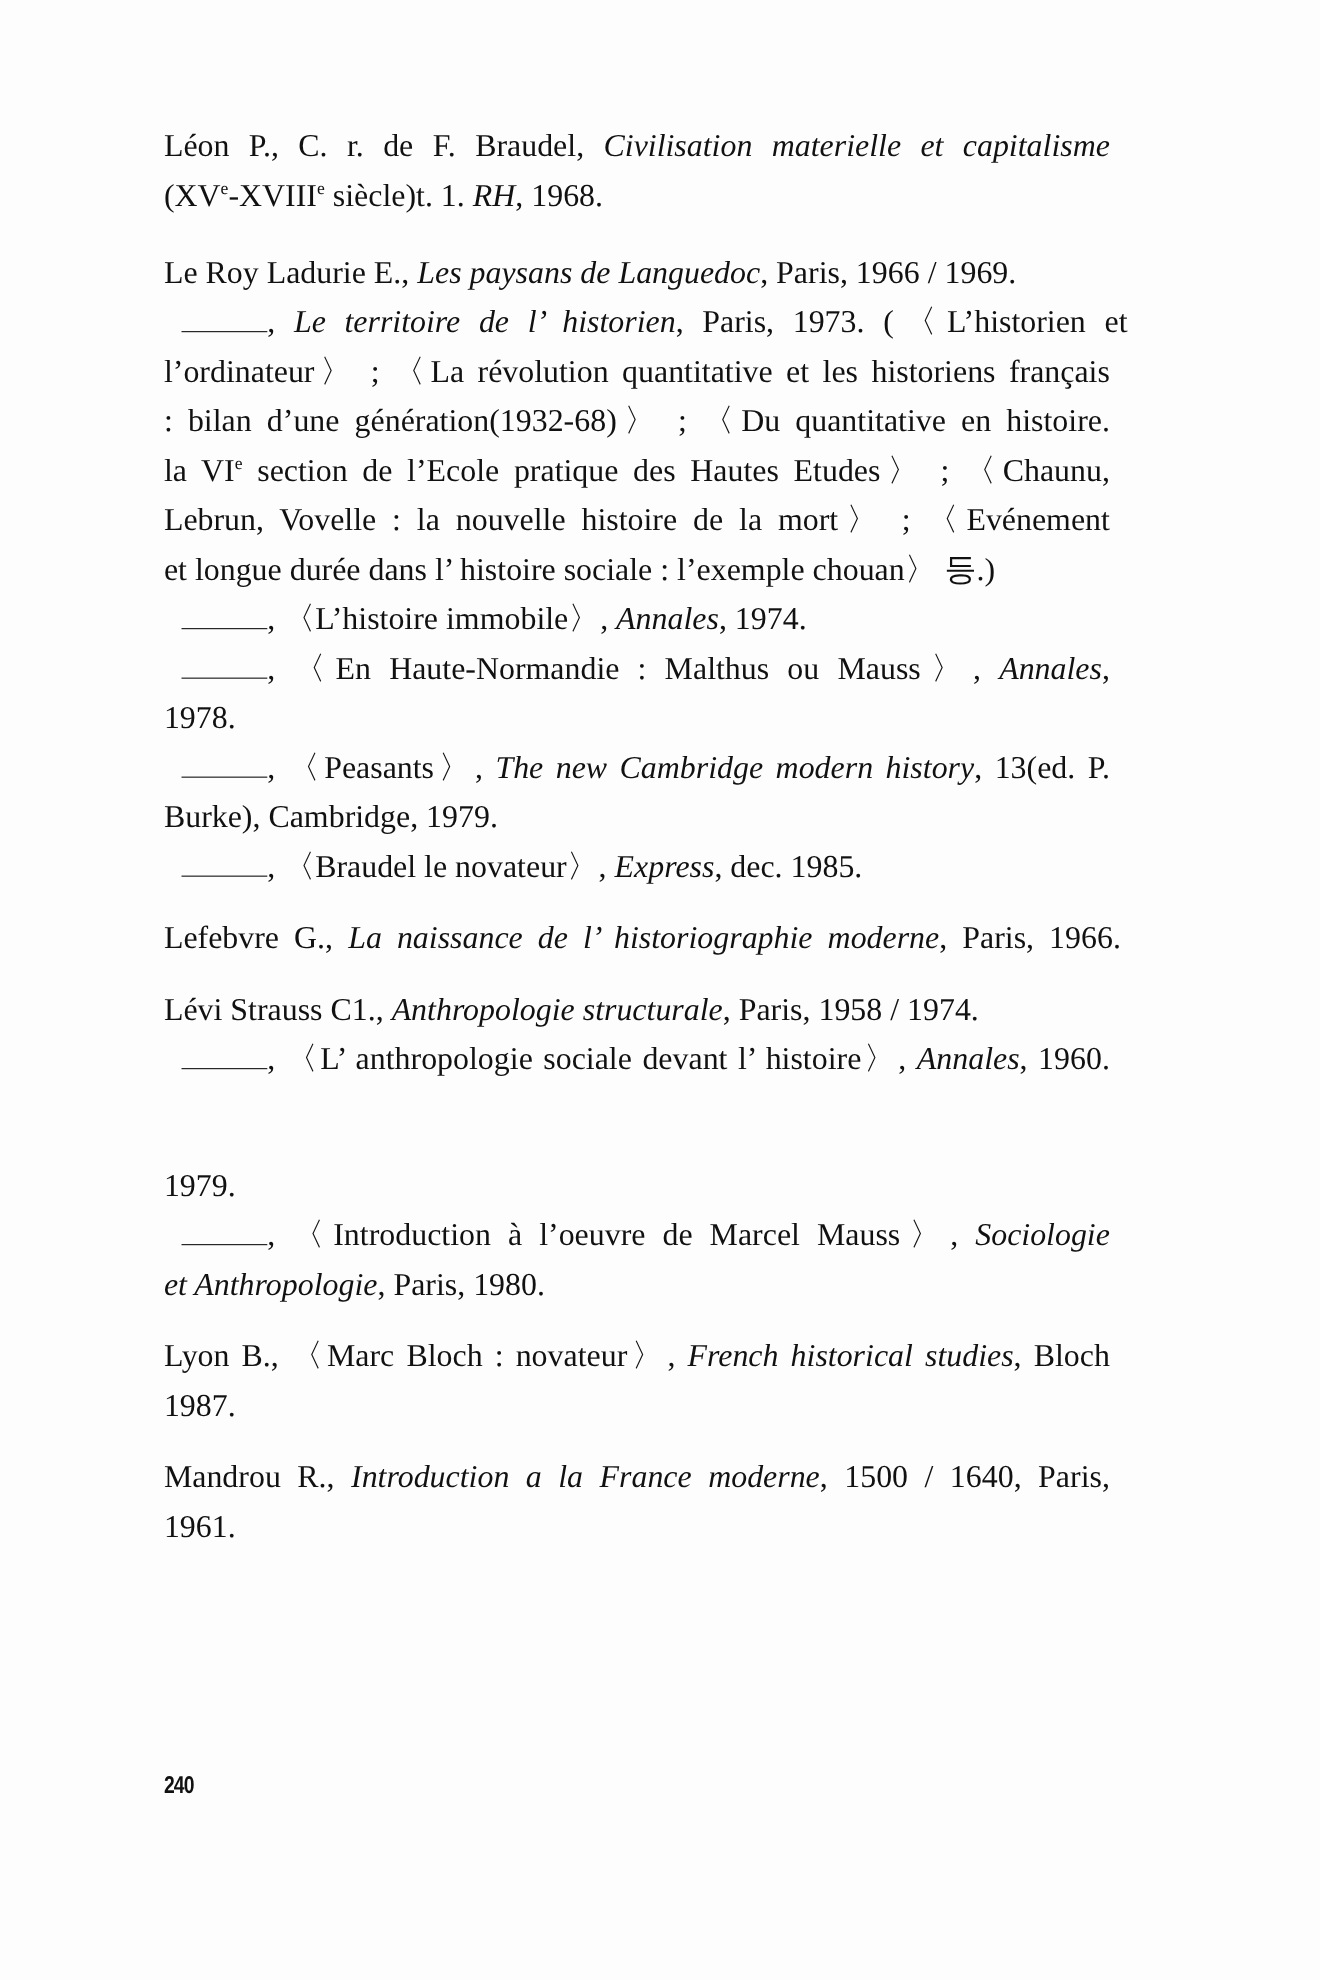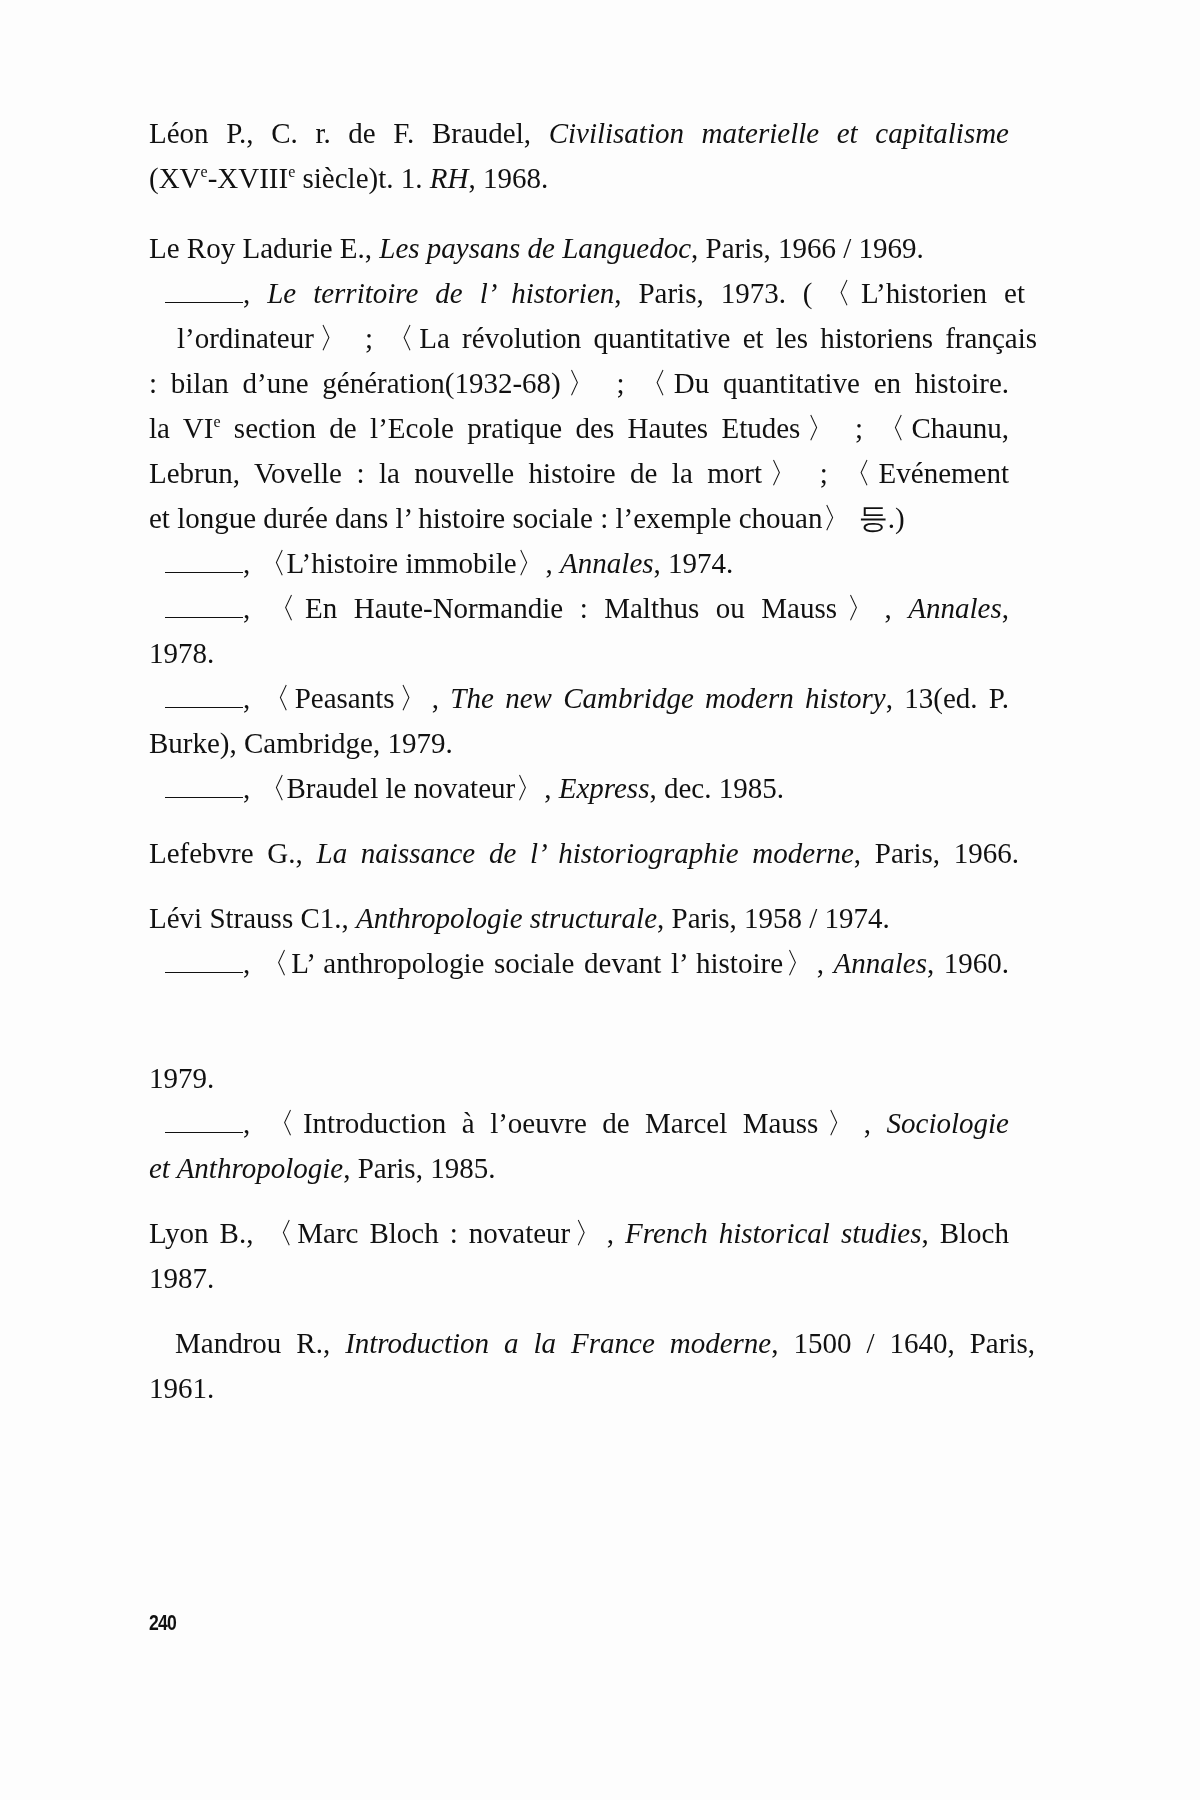--- a/index.html
+++ b/index.html
@@ -20,35 +20,35 @@
   .pnum { position:absolute; left:149px; top:1610px; font-family:"Liberation Sans",sans-serif; font-weight:bold; font-size:22px; letter-spacing:-1px; transform:scaleX(0.8); transform-origin:left top; }
 </style>
 </head>
 <body>
 
 <div class="page" id="page">
     <div class="line just" style="left: 149px; top: 115px; width: 860px;"><span>Léon P., C. r. de F. Braudel, </span><i>Civilisation materielle et capitalisme</i></div>
     <div class="line" style="left: 149px; top: 160px;"><span>(XV</span><sup>e</sup><span>-XVIII</span><sup>e</sup><span> siècle)t. 1. </span><i>RH</i><span>, 1968.</span></div>
     <div class="line" style="left: 149px; top: 230px; width: 860px;"><span>Le Roy Ladurie E., </span><i>Les paysans de Languedoc</i><span>, Paris, 1966 / 1969.</span></div>
     <div class="line just" style="left: 165px; top: 275px; width: 860px;"><span class="dash"></span><span>, </span><i>Le territoire de l’ historien</i><span>, Paris, 1973. (〈L’historien et</span></div>
-    <div class="line just" style="left: 149px; top: 320px; width: 860px; margin-left: 28px;"><span>l’ordinateur〉 ; 〈La révolution quantitative et les historiens français</span></div>
+    <div class="line just" style="left: 149px; top: 320px; width: 860px;"><span>l’ordinateur〉 ; 〈La révolution quantitative et les historiens français</span></div>
     <div class="line just" style="left: 149px; top: 365px; width: 860px;"><span>: bilan d’une génération(1932-68)〉 ; 〈Du quantitative en histoire.</span></div>
     <div class="line just" style="left: 149px; top: 410px; width: 860px;"><span>la VI</span><sup>e</sup><span> section de l’Ecole pratique des Hautes Etudes〉 ; 〈Chaunu,</span></div>
     <div class="line just" style="left: 149px; top: 455px; width: 860px;"><span>Lebrun, Vovelle :  la nouvelle histoire de la mort〉 ; 〈Evénement</span></div>
     <div class="line" style="left: 149px; top: 500px;"><span>et longue durée dans l’ histoire sociale : l’exemple chouan〉 등.)</span></div>
     <div class="line" style="left: 165px; top: 545px;"><span class="dash"></span><span>, 〈L’histoire immobile〉, </span><i>Annales</i><span>, 1974.</span></div>
     <div class="line just" style="left: 165px; top: 590px; width: 844px;"><span class="dash"></span><span>, 〈En Haute-Normandie : Malthus ou Mauss〉,  </span><i>Annales</i><span>,</span></div>
     <div class="line" style="left: 149px; top: 635px;"><span>1978.</span></div>
     <div class="line just" style="left: 165px; top: 680px; width: 844px;"><span class="dash"></span><span>, 〈Peasants〉, </span><i>The new Cambridge modern history</i><span>, 13(ed. P.</span></div>
     <div class="line" style="left: 149px; top: 725px;"><span>Burke), Cambridge, 1979.</span></div>
     <div class="line" style="left: 165px; top: 770px;"><span class="dash"></span><span>, 〈Braudel le novateur〉, </span><i>Express</i><span>, dec. 1985.</span></div>
     <div class="line just" style="left: 149px; top: 835px; width: 870px;"><span>Lefebvre G., </span><i>La naissance de l’ historiographie moderne</i><span>, Paris, 1966.</span></div>
     <div class="line" style="left: 149px; top: 900px;"><span>Lévi Strauss C1., </span><i>Anthropologie structurale</i><span>, Paris, 1958 / 1974.</span></div>
     <div class="line just" style="left: 165px; top: 945px; width: 844px;"><span class="dash"></span><span>, 〈L’ anthropologie sociale devant l’ histoire〉, </span><i>Annales</i><span>, 1960.</span></div>
     <div class="line" style="left: 149px; top: 1060px;"><span>1979.</span></div>
     <div class="line just" style="left: 165px; top: 1105px; width: 844px;"><span class="dash"></span><span>, 〈Introduction à l’oeuvre de Marcel Mauss〉, </span><i>Sociologie</i></div>
-    <div class="line" style="left: 149px; top: 1150px;"><i>et Anthropologie</i><span>, Paris, 1985.</span></div>
+    <div class="line" style="left: 149px; top: 1150px;"><i>et Anthropologie</i><span>, Paris, 1980.</span></div>
     <div class="line just" style="left: 149px; top: 1215px; width: 860px;"><span>Lyon B., 〈Marc Bloch : novateur〉, </span><i>French historical studies</i><span>, Bloch</span></div>
     <div class="line" style="left: 149px; top: 1260px;"><span>1987.</span></div>
-    <div class="line just" style="left: 149px; top: 1325px; width: 860px; margin-left: 26px;"><span>Mandrou R., </span><i>Introduction a la France moderne</i><span>, 1500 / 1640, Paris,</span></div>
+    <div class="line just" style="left: 149px; top: 1325px; width: 860px;"><span>Mandrou R., </span><i>Introduction a la France moderne</i><span>, 1500 / 1640, Paris,</span></div>
     <div class="line" style="left: 149px; top: 1370px;"><span>1961.</span></div>
   </div>
 <div class="pnum">240</div>
 
 </body></html>

